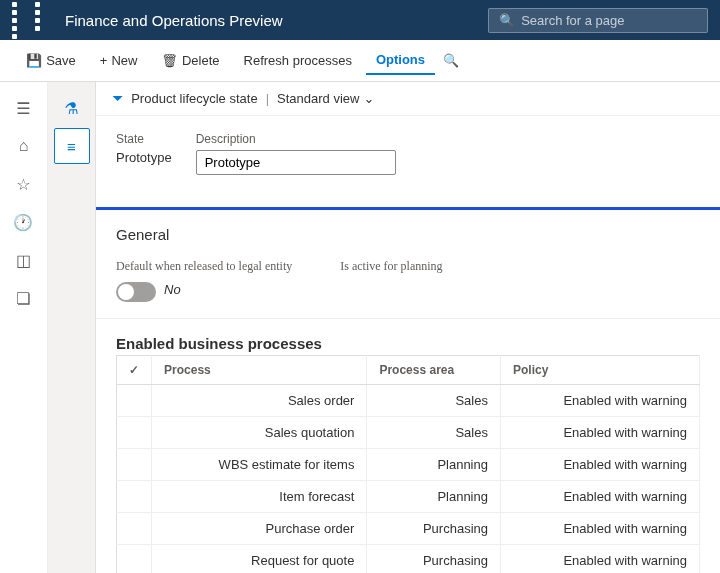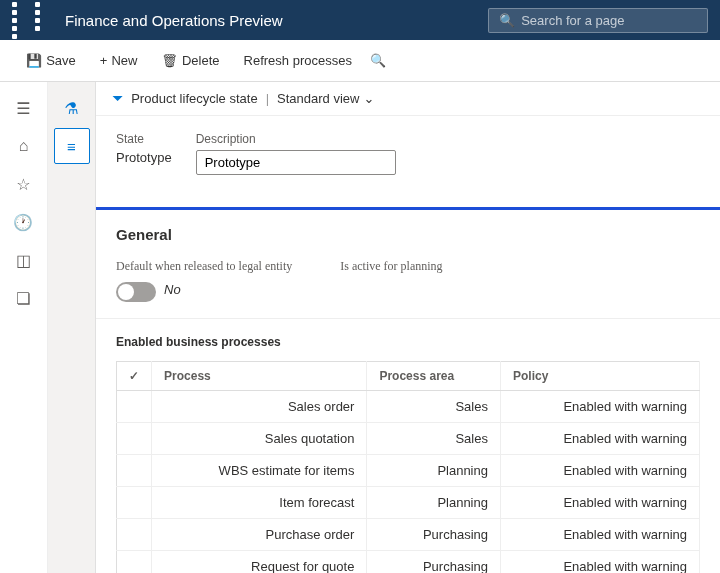--- a/index.html
+++ b/index.html
@@ -90,21 +90,21 @@
     .form-input {
       border: 1px solid #8a8886; border-radius: 2px; padding: 4px 8px;
       font-size: 13px; width: 200px; background: white;
     }
 
     
     .general-section {
       background: white; margin: 0; padding: 16px 20px;
       border-bottom: 1px solid #eee;
     }
-    .section-title { font-size: 15px; font-weight: 700; color: #323130; margin-bottom: 16px; }
+    .section-title { font-size: 15px; font-weight: 400; color: #323130; margin-bottom: 16px; }
     .general-row { display: flex; gap: 48px; align-items: flex-start; }
     .general-field { display: flex; flex-direction: column; gap: 8px; }
     .general-label { font-size: 12px; color: #605e5c; font-family: Liberation Serif, serif; }
     .toggle-row { display: flex; align-items: flex-start; gap: 8px; font-style: italic; }
 
     
     .toggle {
       width: 40px; height: 20px; border-radius: 10px;
       position: relative; cursor: pointer; transition: background 0.2s;
     }
@@ -116,21 +116,21 @@
       transition: left 0.2s;
     }
     .toggle.off .toggle-thumb { left: 2px; }
     .toggle.on .toggle-thumb { left: 22px; }
     .toggle-label { font-size: 13px; color: #323130; }
 
     
     .bp-section {
       background: white; margin: 0; padding: 16px 20px;
     }
-    .bp-title { font-size: 12px; font-weight: 600; color: #323130; margin-bottom: 12px; }
+    .bp-title { font-size: 15px; font-weight: 600; color: #323130; margin-bottom: 3px; }
 
     
     .bp-table { width: 100%; border-collapse: collapse; border: 1px solid #ddd; }
     .bp-table th {
       text-align: left; padding: 7px 12px; background: white;
       font-size: 12px; font-weight: 600; color: #605e5c;
       border-bottom: 1px solid #ddd; border-right: 1px solid #eee;
     }
     .bp-table td {
       padding: 8px 12px; font-size: 13px; color: #323130;
@@ -169,20 +169,23 @@
   <button class="toolbar-btn">
     <span>+</span>
     <span>New</span>
   </button>
   <button class="toolbar-btn">
     <span>🗑</span>
     <span>Delete</span>
   </button>
   <button class="toolbar-btn">
     <span>Refresh processes</span>
+  </button>
+  <button class="toolbar-btn active">
+    <span>Options</span>
   </button>
   <span style="margin-left:4px;">🔍</span>
 </div>
 
 <div class="main-layout">
 
   <div class="left-nav">
     <div class="nav-icon">☰</div>
     <div class="nav-icon">⌂</div>
     <div class="nav-icon">☆</div>

